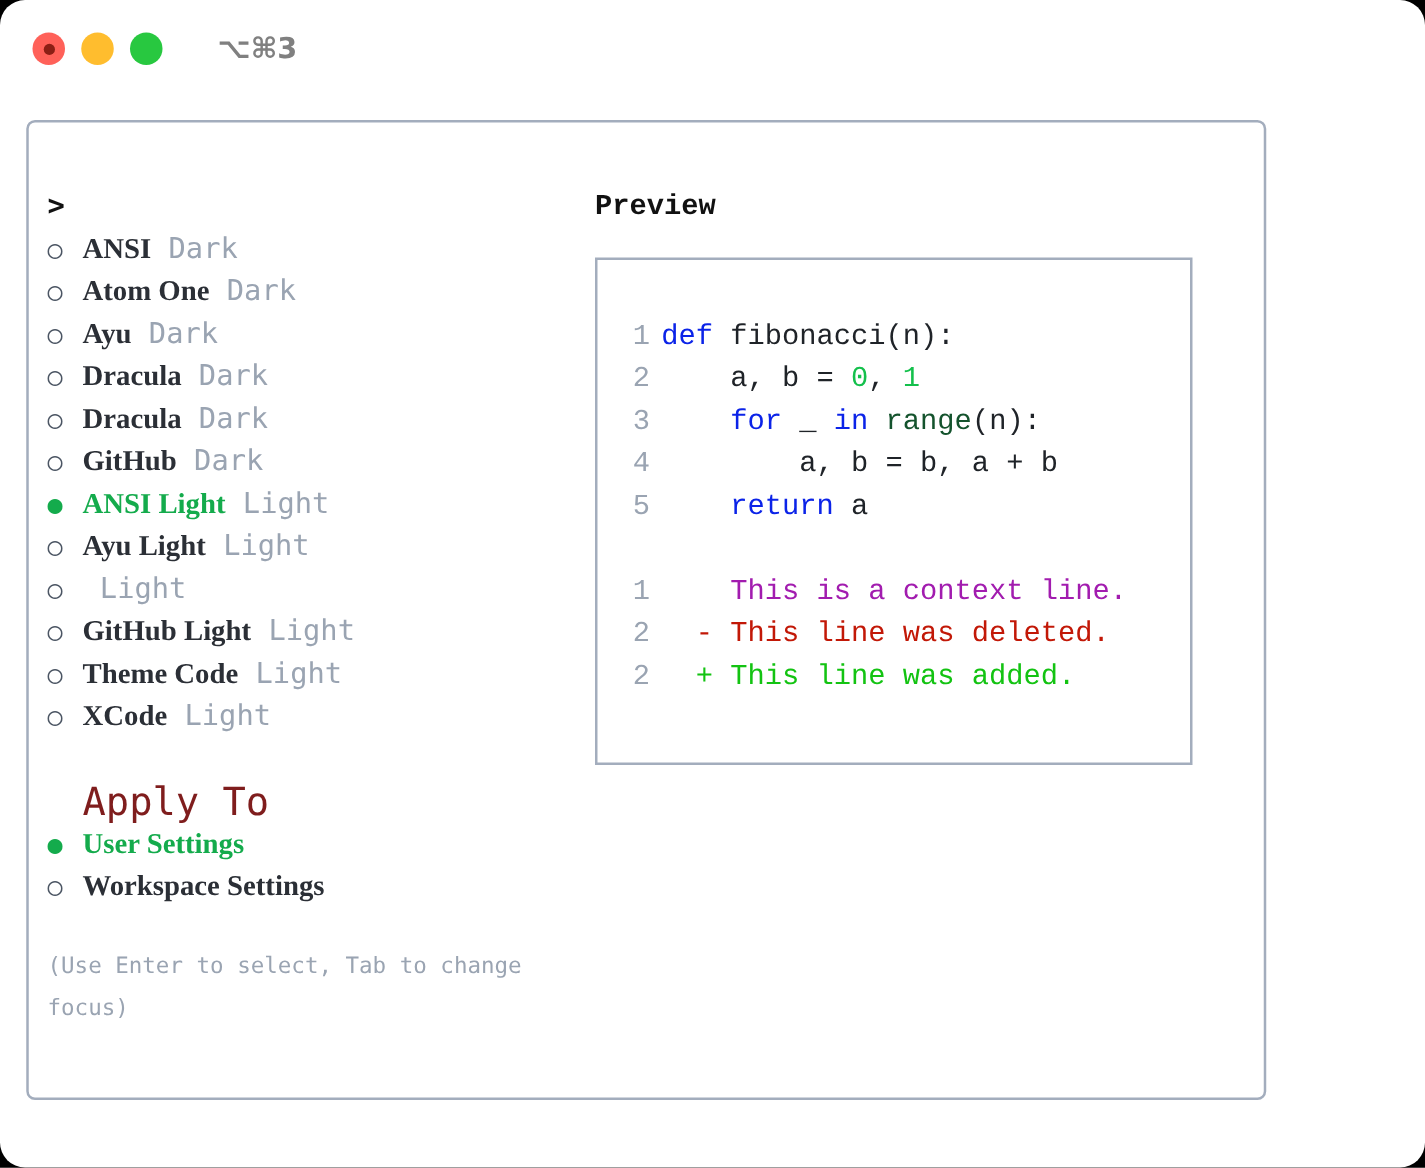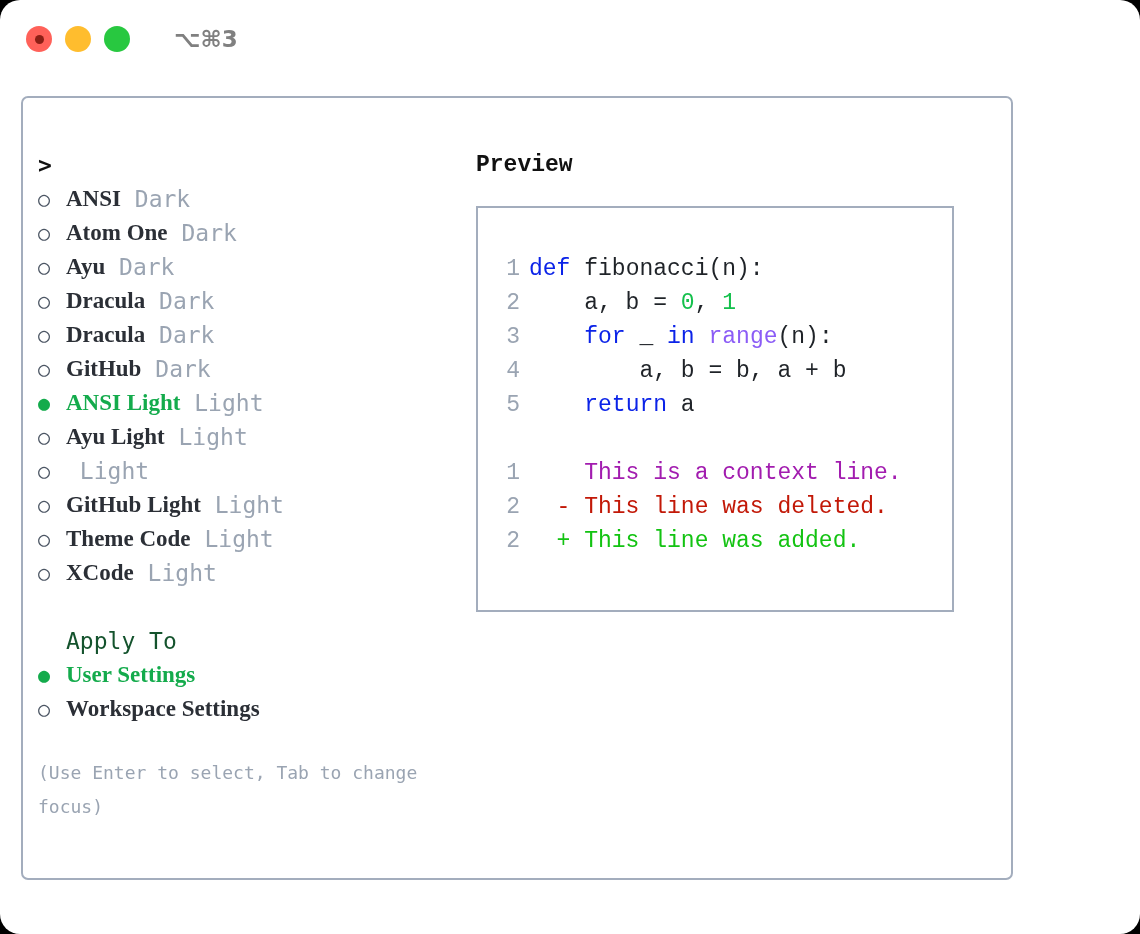--- a/index.html
+++ b/index.html
@@ -101,23 +101,23 @@
   .bullet.sel { color: #14ab4c; }
   .name { color: #2b2f36; font-weight: 700; font-family: Liberation Serif, serif; }
   .name.sel { color: #14ab4c; font-weight: 700; }
   .variant { color: #9aa4b2; font-weight: 400; }
   .variant.sel { color: #9aa4b2; }
 
   .spacer { height: 34px; }
 
   .subheader {
     height: 34px;
-    display: flex; align-items: center;
-    font-size: 23px;
-    color: #14532d;
+    display: flex; align-items: flex-start;
+    font-size: 31px;
+    color: #7f1d1d;
     white-space: pre;
   }
   .subheader .pad { width: 28px; display:inline-block; }
 
   .hint {
     margin-top: 30px;
     font-size: 18px;
     line-height: 34px;
     color: #9aa4b2;
     width: 400px;
@@ -156,21 +156,21 @@
     white-space: pre;
   }
   .ln {
     width: 42px;
     text-align: right;
     color: #9aa4b2;
     flex: 0 0 42px;
   }
   .code-text { padding-left: 9px; color: #1f2328; text-align: right; }
   .kw  { color: #0b23e8; }
-  .fn  { color: #8b5cf6; }
+  .fn  { color: #14532d; }
   .num { color: #14c04c; }
   .gap { height: 34px; }
   .ctx { color: #a21caf; }
   .del { color: #c21807; }
   .add { color: #13c312; }
 </style>
 </head>
 <body>
 
 <div class="window">

